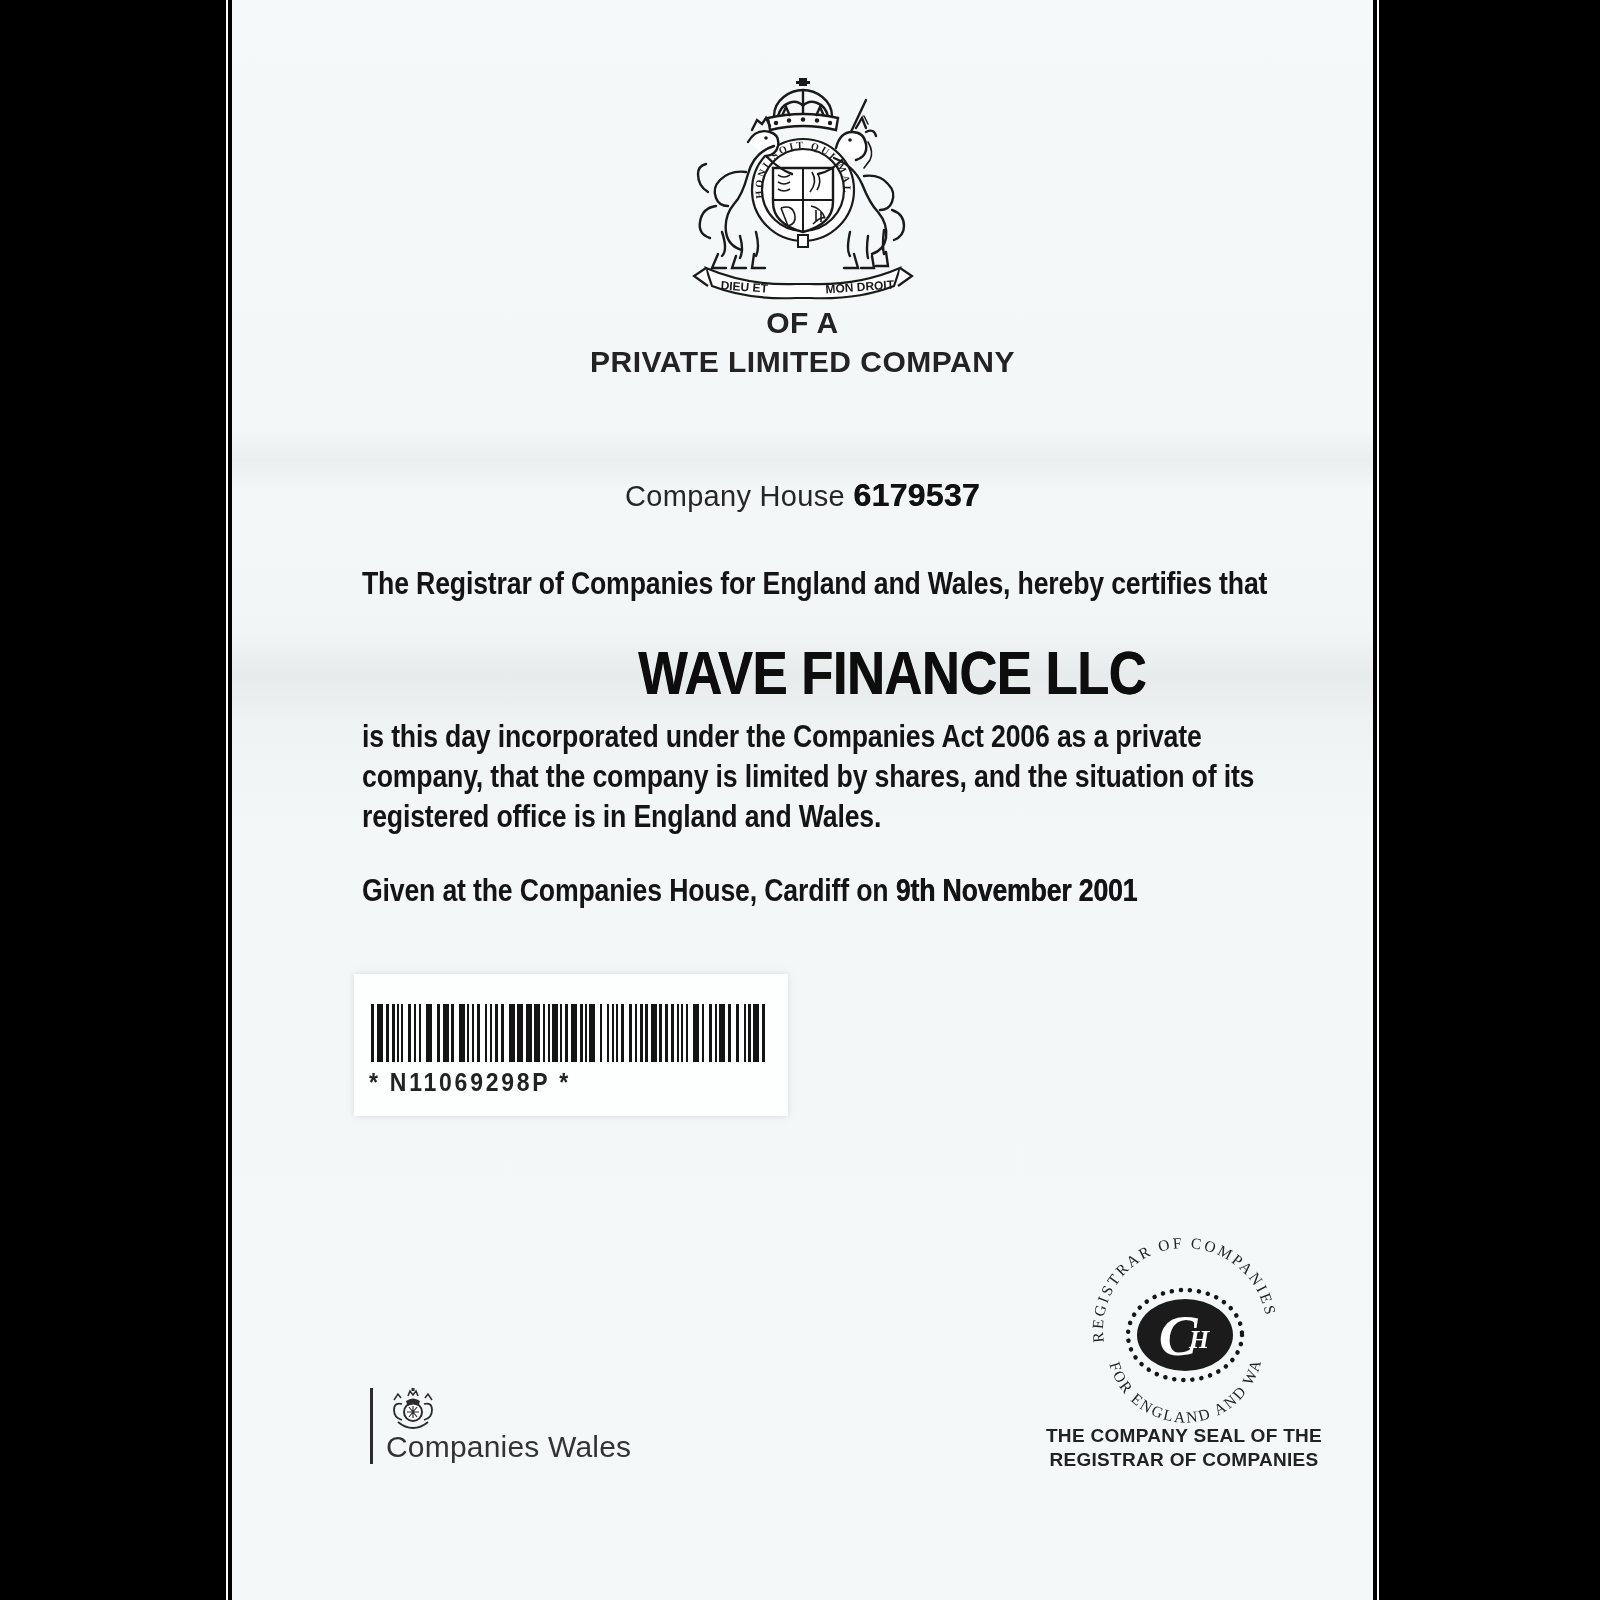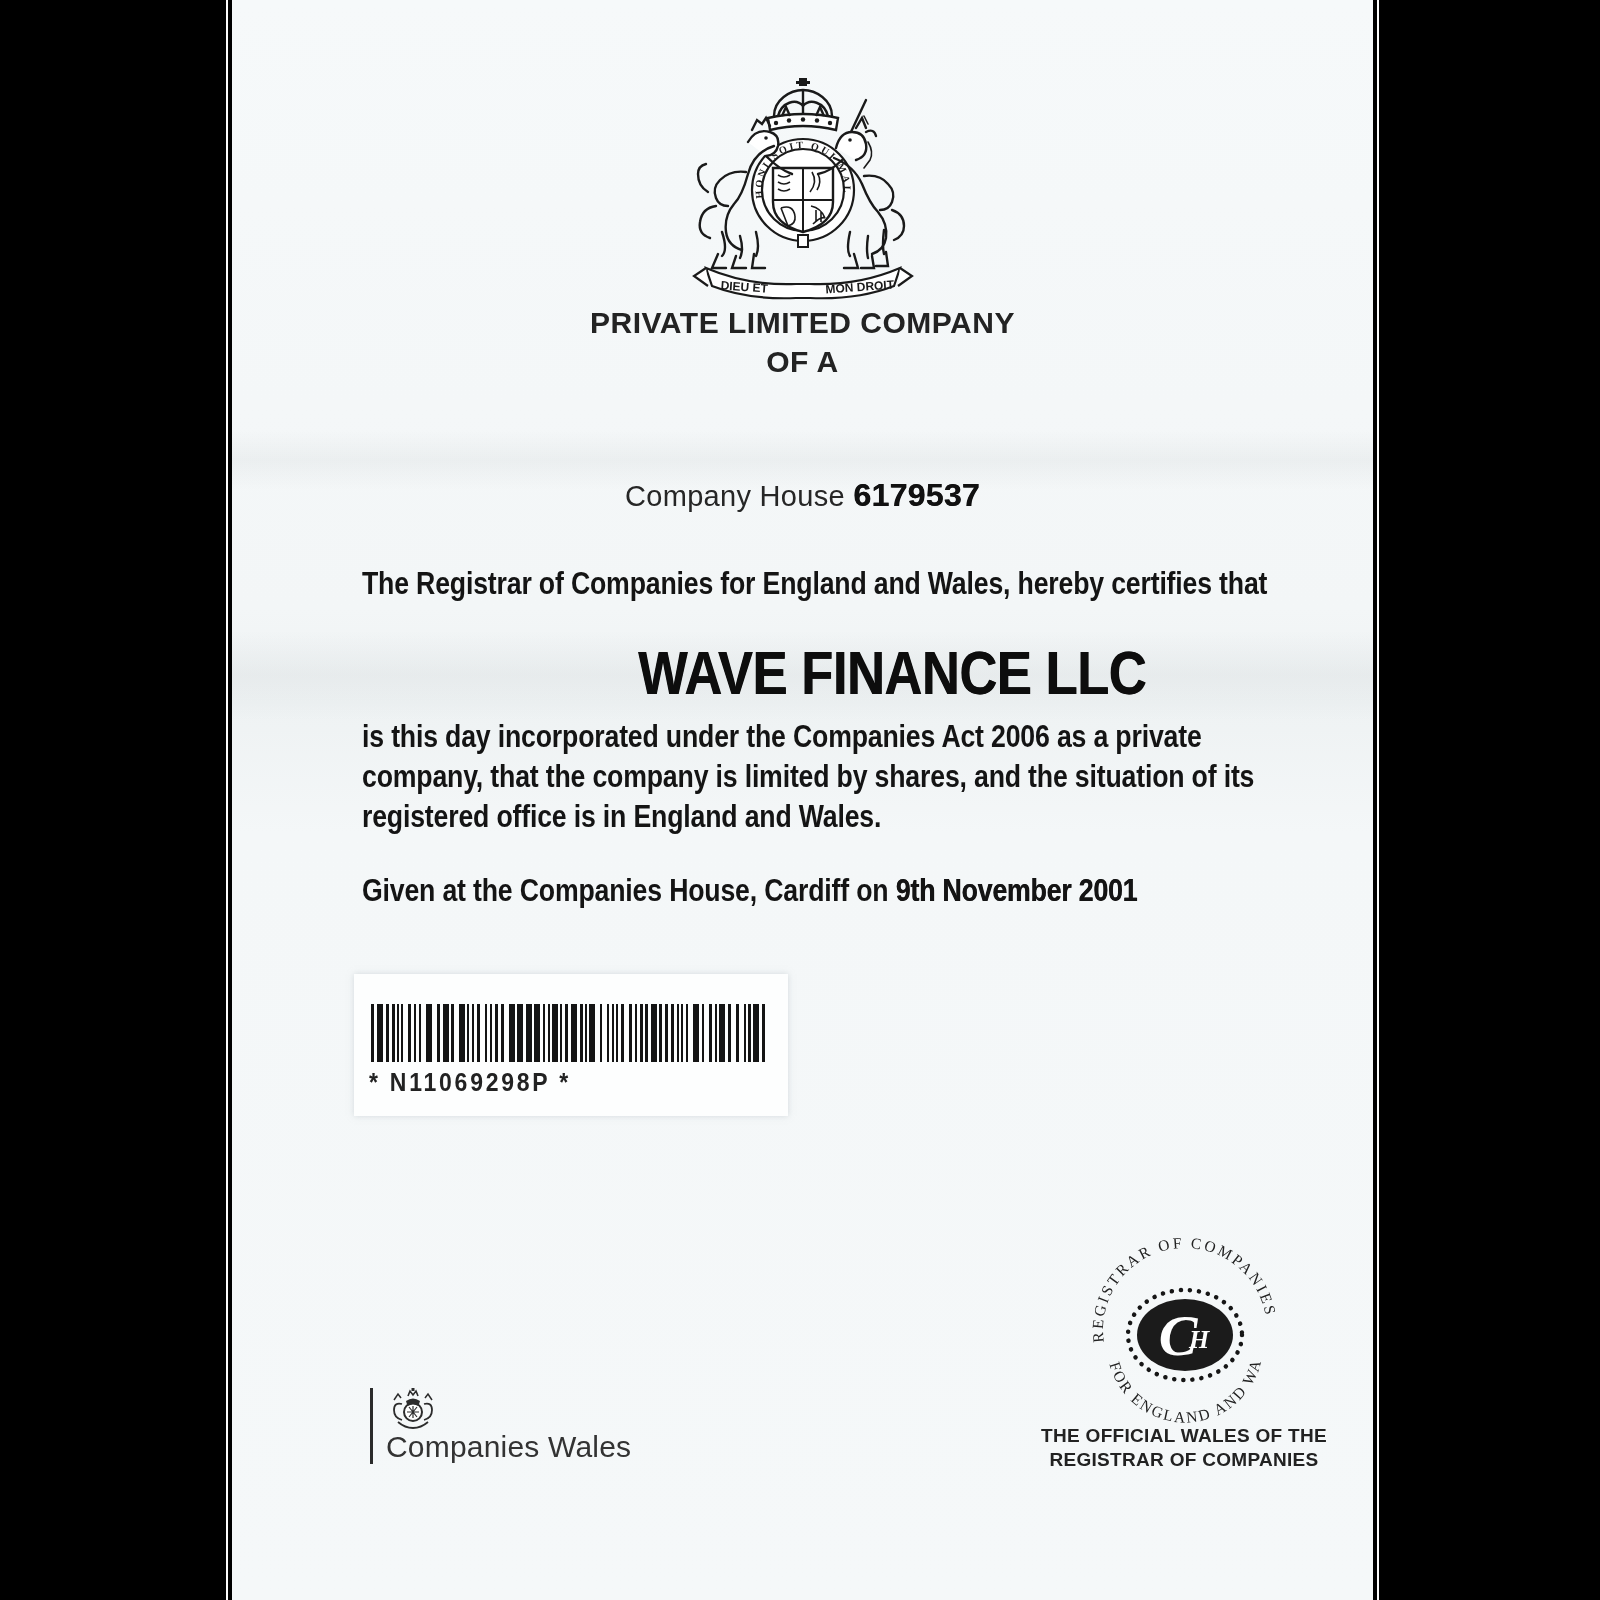--- a/index.html
+++ b/index.html
@@ -152,22 +152,22 @@
 
     <g stroke-width="2.2">
       <path d="M28 196 Q70 214 118 212 L132 212 Q180 214 222 196 L216 214 Q180 228 132 226 L118 226 Q70 228 34 214 Z" fill="#fff"></path>
       <path d="M28 196 l-12 8 l14 10 M222 196 l12 8 l-14 10" fill="#fff"></path>
       <text x="66" y="219" font-size="12" font-weight="bold" fill="#1a1a1a" stroke="none" text-anchor="middle" transform="rotate(4 66 219)">DIEU ET</text>
       <text x="182" y="219" font-size="12" font-weight="bold" fill="#1a1a1a" stroke="none" text-anchor="middle" transform="rotate(-4 182 219)">MON DROIT</text>
     </g>
   </svg>
 
   <div class="title">
+    <div>OF A</div>
     <div>PRIVATE LIMITED COMPANY</div>
-    <div>OF A</div>
   </div>
 
   <div class="cn-row">
     <span>Company House </span><b>6179537</b>
   </div>
 
   <p class="para cond certify">The Registrar of Companies for England and Wales, hereby certifies that</p>
 
   <div class="company-name cond center">WAVE FINANCE LLC</div>
 
@@ -317,21 +317,21 @@
     </text>
     <text font-size="15.5" letter-spacing="2" fill="#222" font-family="Liberation Serif, serif">
       <textPath href="#sealBottom" startOffset="2">FOR ENGLAND AND WALES</textPath>
     </text>
     <ellipse cx="110" cy="105" rx="57" ry="45" fill="none" stroke="#161616" stroke-width="4.5" stroke-dasharray="0.1 9" stroke-linecap="round"></ellipse>
     <ellipse cx="110" cy="105" rx="48" ry="36" fill="#1b1b1b"></ellipse>
     <text x="103" y="125" font-size="58" font-style="italic" font-weight="bold" fill="#fdfdfd" text-anchor="middle" font-family="Liberation Serif, serif">C</text>
     <text x="124" y="118" font-size="26" font-style="italic" font-weight="bold" fill="#fdfdfd" text-anchor="middle" font-family="Liberation Serif, serif">H</text>
   </svg>
   <div class="seal-caption">
-    <div>THE OFFICIAL WALES OF THE</div>
+    <div>THE COMPANY SEAL OF THE</div>
     <div>REGISTRAR OF COMPANIES</div>
   </div>
 
   <div class="ch-logo">
     <div class="ch-bar"></div>
     <svg class="ch-crown" width="58" height="46" viewBox="0 0 58 46" fill="none" stroke="#2c2c2c">
       <circle cx="29" cy="26" r="9" stroke-width="2" fill="#fff"></circle>
       <path d="M23 26 h12 M29 20 v12 M25 21 l8 10 M33 21 l-8 10" stroke-width="1.2"></path>
       <path d="M22 15 q7 -5 14 0 l-1.5 5 q-5.5 -3 -11 0 Z" fill="#2c2c2c" stroke="none"></path>
       <path d="M24 10 l2 -5 l3 4 l3 -4 l2 5" stroke-width="1.6"></path>

